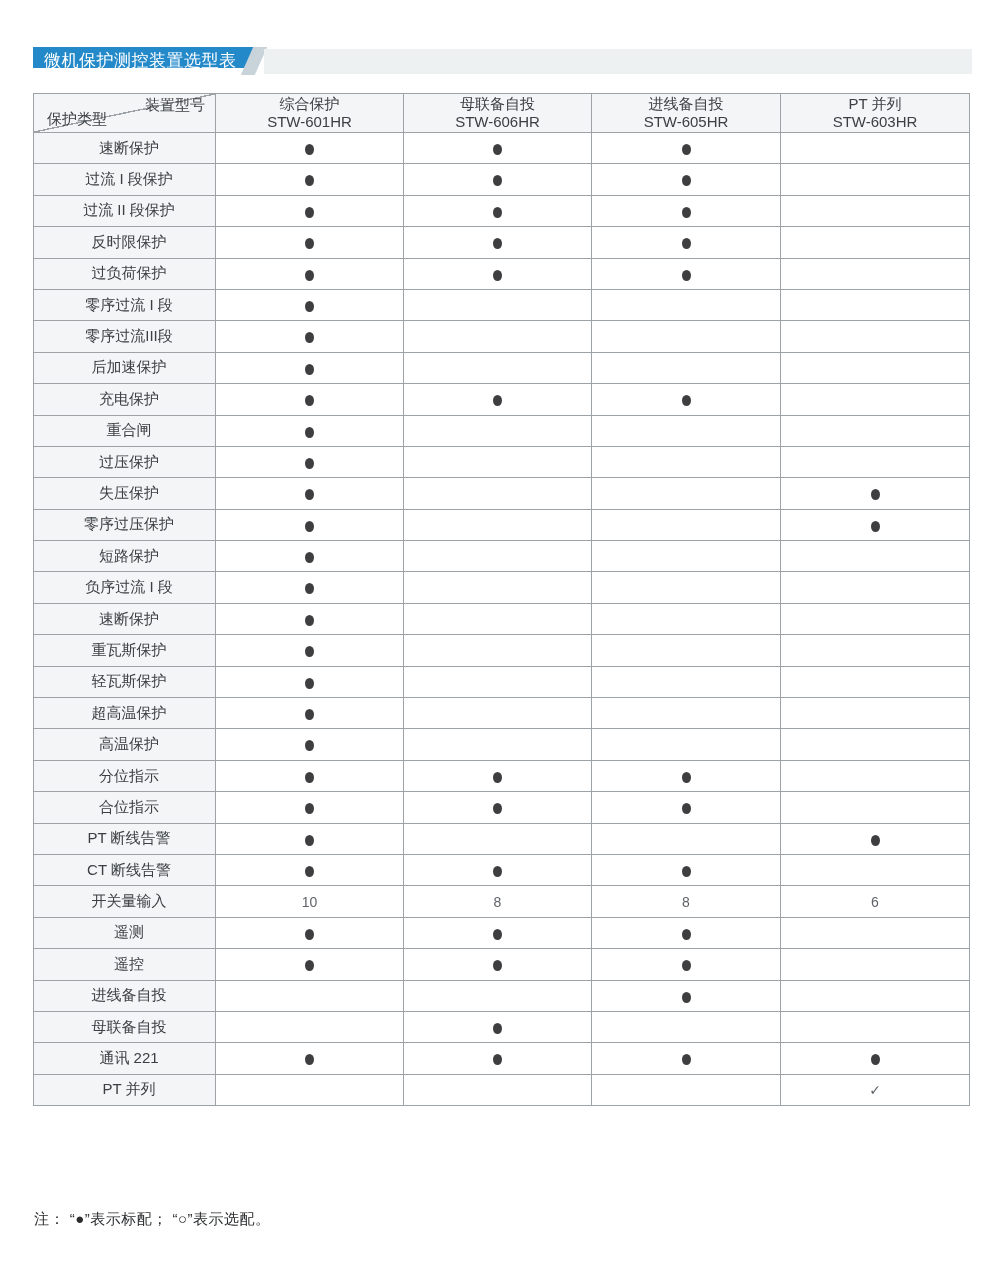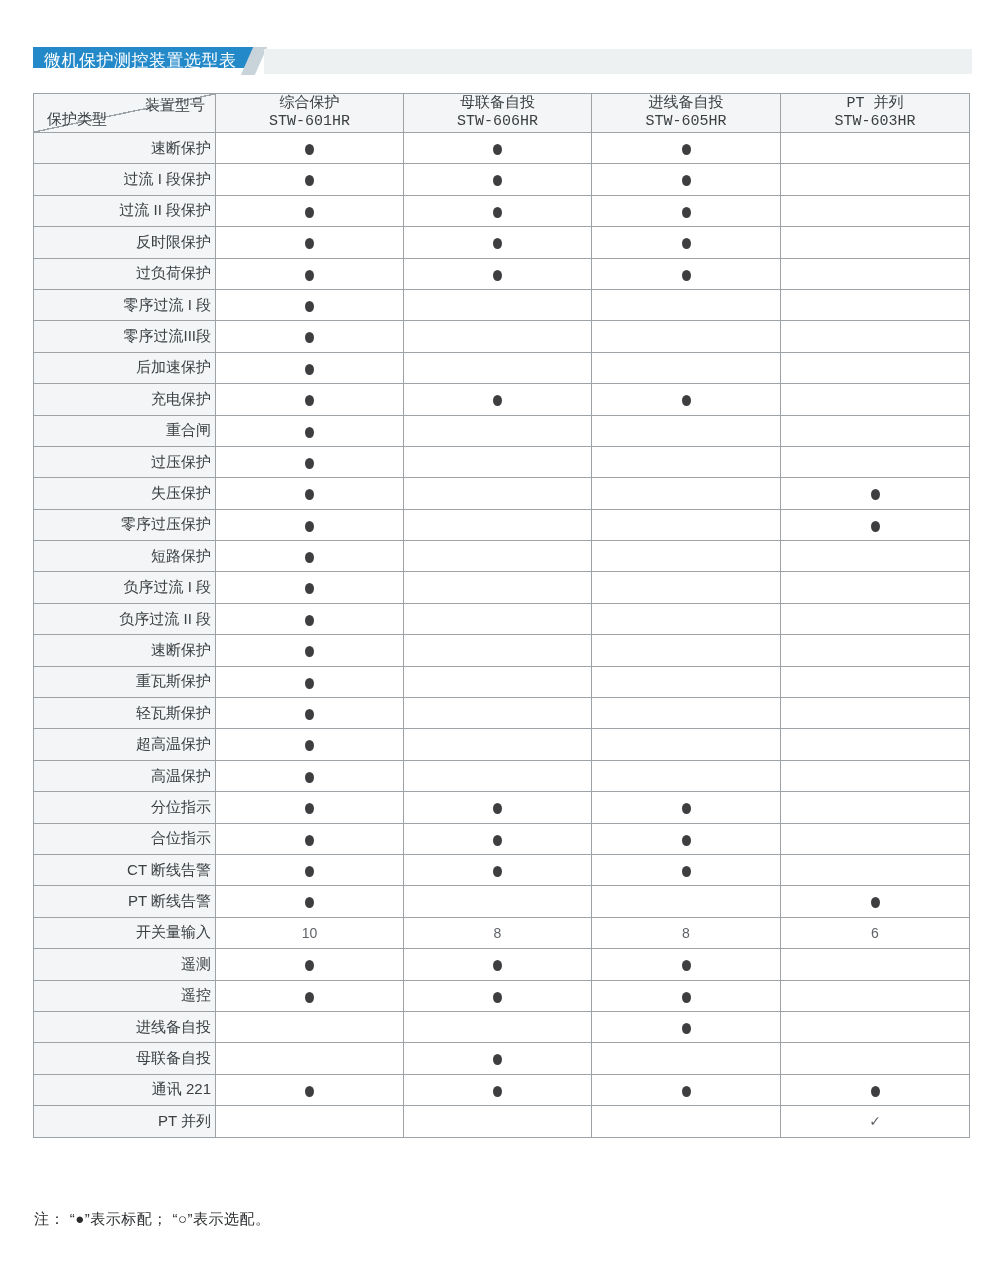--- a/index.html
+++ b/index.html
@@ -23,37 +23,37 @@
     position:absolute;left:264px;top:49px;width:708px;height:25px;
   }
   
   table{
     position:absolute;left:33px;top:93px;width:936px;
     border-collapse:collapse;table-layout:fixed;
   }
   th,td{border:1px solid #9da2a6;}
   thead th{
     height:36px;background:#f3f5f6;font-weight:normal;
-    font-size:15px;color:#3c4043;vertical-align:middle;font-family:Liberation Mono, monospace;
+    font-size:15px;color:#3c4043;vertical-align:middle;
   }
   .col-head span{display:block;line-height:18px;}
   .corner{background:#f3f5f6;position:relative;padding:0;}
   .corner .diag{
     position:absolute;inset:0;
     background:linear-gradient(to bottom right,
       transparent calc(50% - .7px),
       #9da2a6 calc(50% - .7px),
       #9da2a6 calc(50% + .7px),
       transparent calc(50% + .7px));
   }
   .corner .tr-label{position:absolute;top:2px;right:10px;font-size:15px;color:#3c4043;}
   .corner .bl-label{position:absolute;bottom:3px;left:13px;font-size:15px;color:#3c4043;}
   tbody th.rlabel{
     background:#f3f5f6;font-weight:normal;font-size:15px;color:#3c4043;
-    text-align:right;padding:0 4px 0 13px;height:30.4px;
+    text-align:center;padding:0 4px 0 13px;height:30.4px;
   }
   tbody td{
     background:#fff;text-align:center;vertical-align:middle;
     font-size:14px;color:#5f6368;height:30.4px;padding:0;
   }
   .dot{
     display:inline-block;width:9px;height:11px;border-radius:50%;
     background:#3e3e41;vertical-align:middle;
   }
   
@@ -204,27 +204,20 @@
         <td></td>
       </tr>
       <tr>
         <th class="rlabel">负序过流 I 段</th>
         <td><span class="dot"></span></td>
         <td></td>
         <td></td>
         <td></td>
       </tr>
       <tr>
-        <th class="rlabel">负序过流 II 段</th>
-        <td><span class="dot"></span></td>
-        <td></td>
-        <td></td>
-        <td></td>
-      </tr>
-      <tr>
         <th class="rlabel">速断保护</th>
         <td><span class="dot"></span></td>
         <td></td>
         <td></td>
         <td></td>
       </tr>
       <tr>
         <th class="rlabel">重瓦斯保护</th>
         <td><span class="dot"></span></td>
         <td></td>
@@ -260,32 +253,32 @@
         <td></td>
       </tr>
       <tr>
         <th class="rlabel">合位指示</th>
         <td><span class="dot"></span></td>
         <td><span class="dot"></span></td>
         <td><span class="dot"></span></td>
         <td></td>
       </tr>
       <tr>
+        <th class="rlabel">PT 断线告警</th>
+        <td><span class="dot"></span></td>
+        <td></td>
+        <td></td>
+        <td><span class="dot"></span></td>
+      </tr>
+      <tr>
         <th class="rlabel">CT 断线告警</th>
         <td><span class="dot"></span></td>
         <td><span class="dot"></span></td>
         <td><span class="dot"></span></td>
         <td></td>
-      </tr>
-      <tr>
-        <th class="rlabel">PT 断线告警</th>
-        <td><span class="dot"></span></td>
-        <td></td>
-        <td></td>
-        <td><span class="dot"></span></td>
       </tr>
       <tr>
         <th class="rlabel">开关量输入</th>
         <td>10</td>
         <td>8</td>
         <td>8</td>
         <td>6</td>
       </tr>
       <tr>
         <th class="rlabel">遥测</th>

